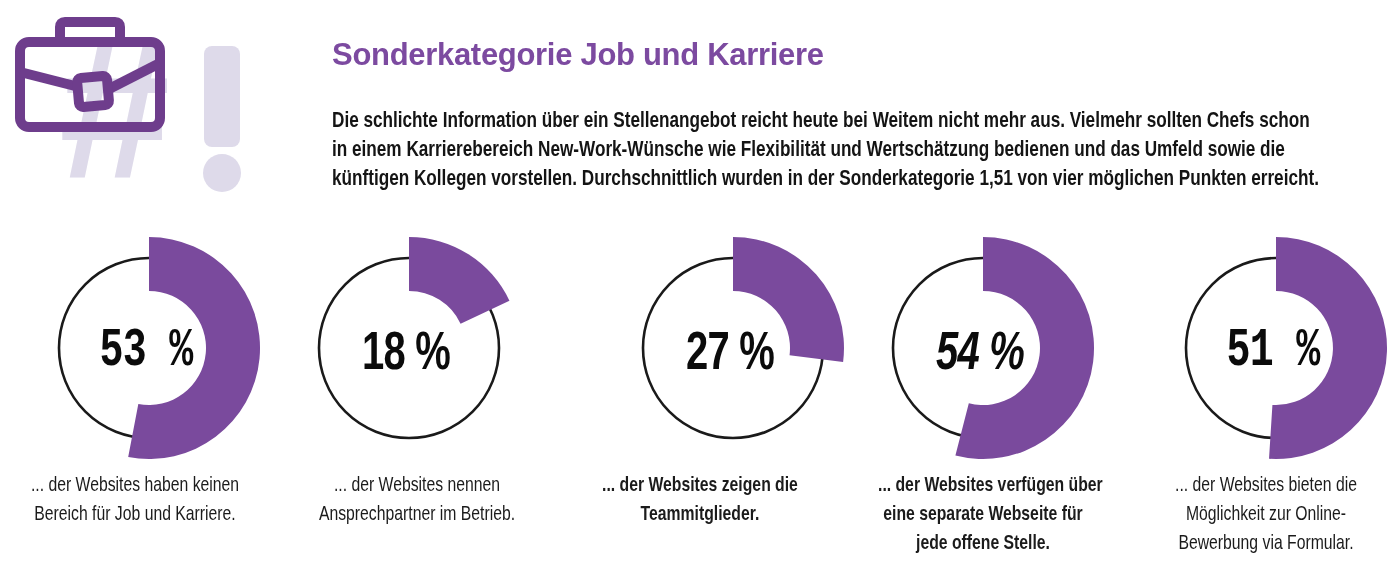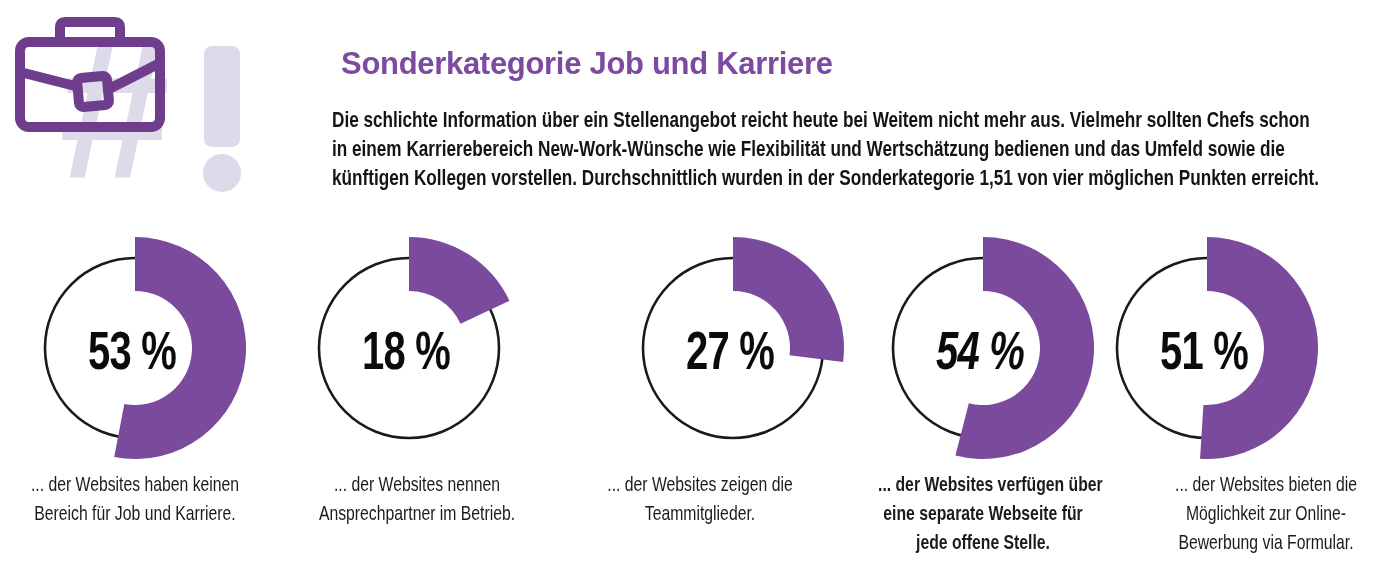--- a/index.html
+++ b/index.html
@@ -15,21 +15,21 @@
     font-weight:bold;font-style:italic;color:var(--lav);z-index:0;user-select:none;
   }
   .excl-bar{position:absolute;left:204px;top:46px;width:36px;height:101px;
     border-radius:8px;background:var(--lav);z-index:0;}
   .excl-dot{position:absolute;left:203px;top:154px;width:38px;height:38px;
     border-radius:50%;background:var(--lav);z-index:0;}
   .briefcase{position:absolute;left:15px;top:16px;z-index:1;}
   .briefcase *{stroke:var(--brief);stroke-width:10;fill:none;}
   
   .title{
-    position:absolute;left:332px;top:39px;margin:9px;
+    position:absolute;left:332px;top:39px;margin:0;
     font-size:31px;line-height:1;font-weight:bold;color:var(--accent);
     letter-spacing:-0.3px;white-space:nowrap;
   }
   .intro{position:absolute;left:332px;top:105px;}
   .intro-line{
     font-size:22px;line-height:29px;font-weight:bold;color:var(--ink);
     white-space:nowrap;transform:scaleX(0.78);transform-origin:0 50%;
   }
   
   .donut{position:absolute;top:235px;width:226px;height:226px;}
@@ -63,21 +63,21 @@
   </svg>
 
   <h1 class="title">Sonderkategorie Job und Karriere</h1>
   <div class="intro">
       <div class="intro-line">Die schlichte Information über ein Stellenangebot reicht heute bei Weitem nicht mehr aus. Vielmehr sollten Chefs schon</div>
       <div class="intro-line">in einem Karrierebereich New-Work-Wünsche wie Flexibilität und Wertschätzung bedienen und das Umfeld sowie die</div>
       <div class="intro-line">künftigen Kollegen vorstellen. Durchschnittlich wurden in der Sonderkategorie 1,51 von vier möglichen Punkten erreicht.</div>
     </div>
 
   <div id="charts">
-      <div class="donut" style="left: 22px;">
+      <div class="donut" style="left: 36px; font-family: Liberation Mono, monospace;">
         <svg width="226" height="226" viewBox="-113 -113 226 226">
           <circle r="90" fill="none" stroke="#1a1a1a" stroke-width="2.6"></circle>
           <path d="M 0 -111 A 111 111 0 1 1 -20.80 109.03 L -10.68 55.99 A 57 57 0 1 0 0 -57 Z" fill="#7a4a9d"></path>
         </svg>
         <div class="pct">53 %</div>
       </div>
       <div class="caption" style="left: -5px;">
         <div class="caption-line">... der Websites haben keinen</div>
         <div class="caption-line">Bereich für Job und Karriere.</div>
       </div>
@@ -92,37 +92,37 @@
         <div class="caption-line">... der Websites nennen</div>
         <div class="caption-line">Ansprechpartner im Betrieb.</div>
       </div>
       <div class="donut" style="left: 620px;">
         <svg width="226" height="226" viewBox="-113 -113 226 226">
           <circle r="90" fill="none" stroke="#1a1a1a" stroke-width="2.6"></circle>
           <path d="M 0 -111 A 111 111 0 0 1 110.12 13.91 L 56.55 7.14 A 57 57 0 0 0 0 -57 Z" fill="#7a4a9d"></path>
         </svg>
         <div class="pct">27 %</div>
       </div>
-      <div class="caption" style="left: 560px;">
+      <div class="caption" style="left: 560px; font-weight: bold;">
         <div class="caption-line">... der Websites zeigen die</div>
         <div class="caption-line">Teammitglieder.</div>
       </div>
       <div class="donut" style="left: 870px; font-style: italic;">
         <svg width="226" height="226" viewBox="-113 -113 226 226">
           <circle r="90" fill="none" stroke="#1a1a1a" stroke-width="2.6"></circle>
           <path d="M 0 -111 A 111 111 0 1 1 -27.60 107.51 L -14.18 55.21 A 57 57 0 1 0 0 -57 Z" fill="#7a4a9d"></path>
         </svg>
         <div class="pct">54 %</div>
       </div>
       <div class="caption" style="left: 843px; font-weight: bold;">
         <div class="caption-line">... der Websites verfügen über</div>
         <div class="caption-line">eine separate Webseite für</div>
         <div class="caption-line">jede offene Stelle.</div>
       </div>
-      <div class="donut" style="left: 1094px;">
+      <div class="donut" style="left: 1163px; font-family: Liberation Mono, monospace;">
         <svg width="226" height="226" viewBox="-113 -113 226 226">
           <circle r="90" fill="none" stroke="#1a1a1a" stroke-width="2.6"></circle>
           <path d="M 0 -111 A 111 111 0 1 1 -6.97 110.78 L -3.58 56.89 A 57 57 0 1 0 0 -57 Z" fill="#7a4a9d"></path>
         </svg>
         <div class="pct">51 %</div>
       </div>
       <div class="caption" style="left: 1126px;">
         <div class="caption-line">... der Websites bieten die</div>
         <div class="caption-line">Möglichkeit zur Online-</div>
         <div class="caption-line">Bewerbung via Formular.</div>

